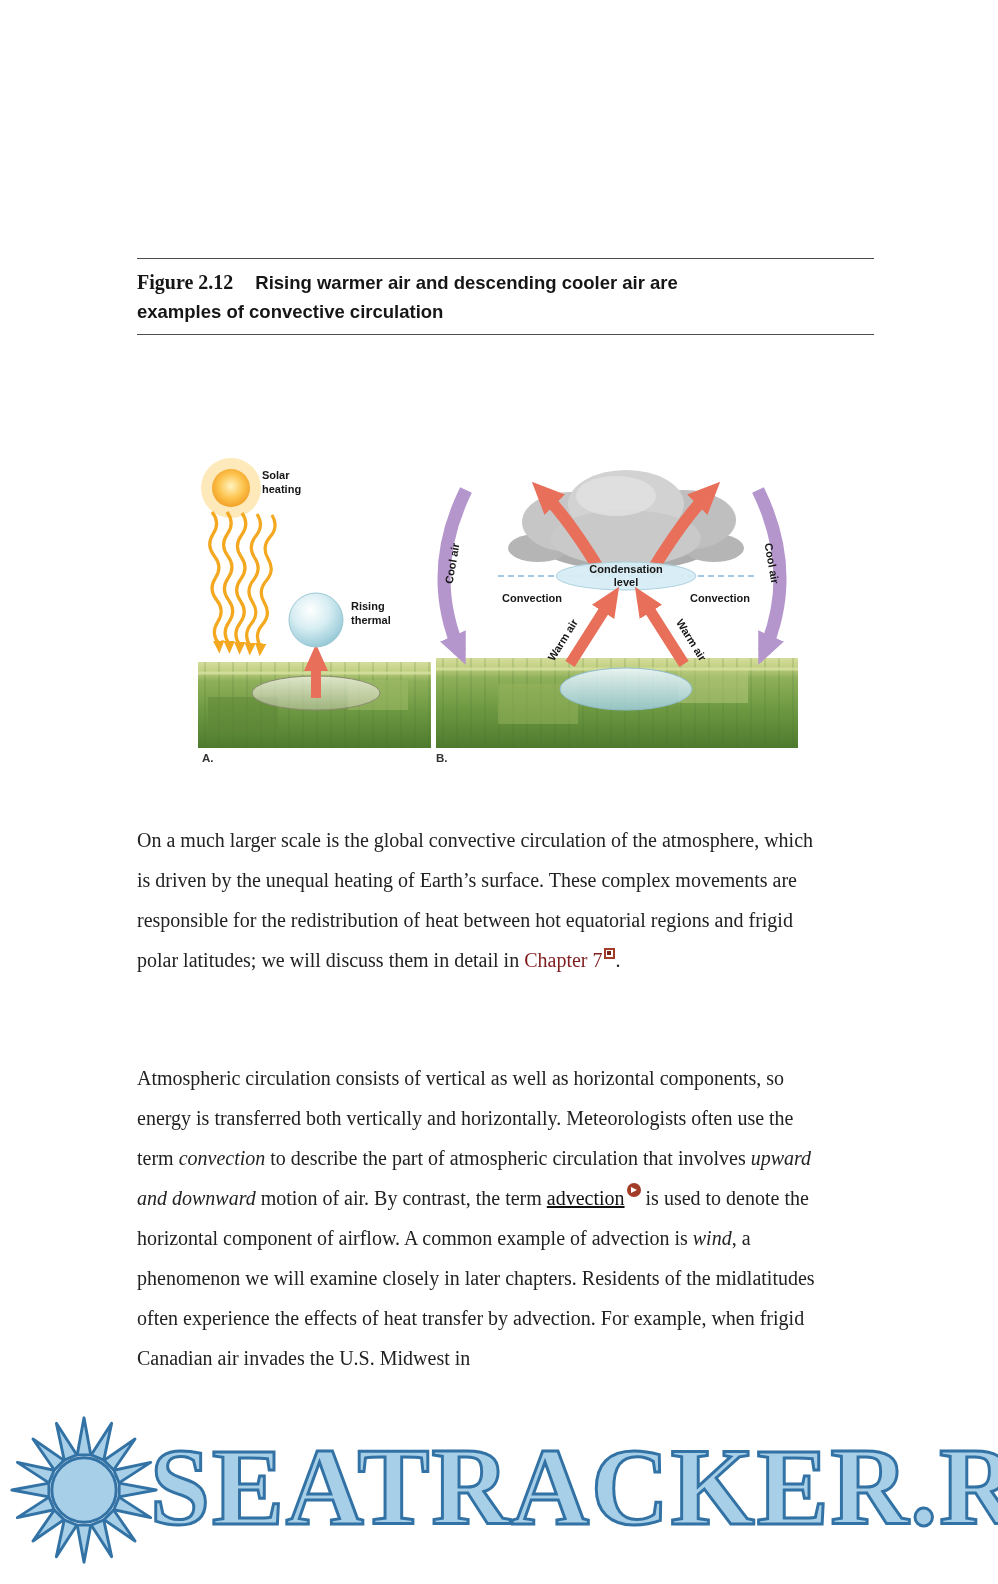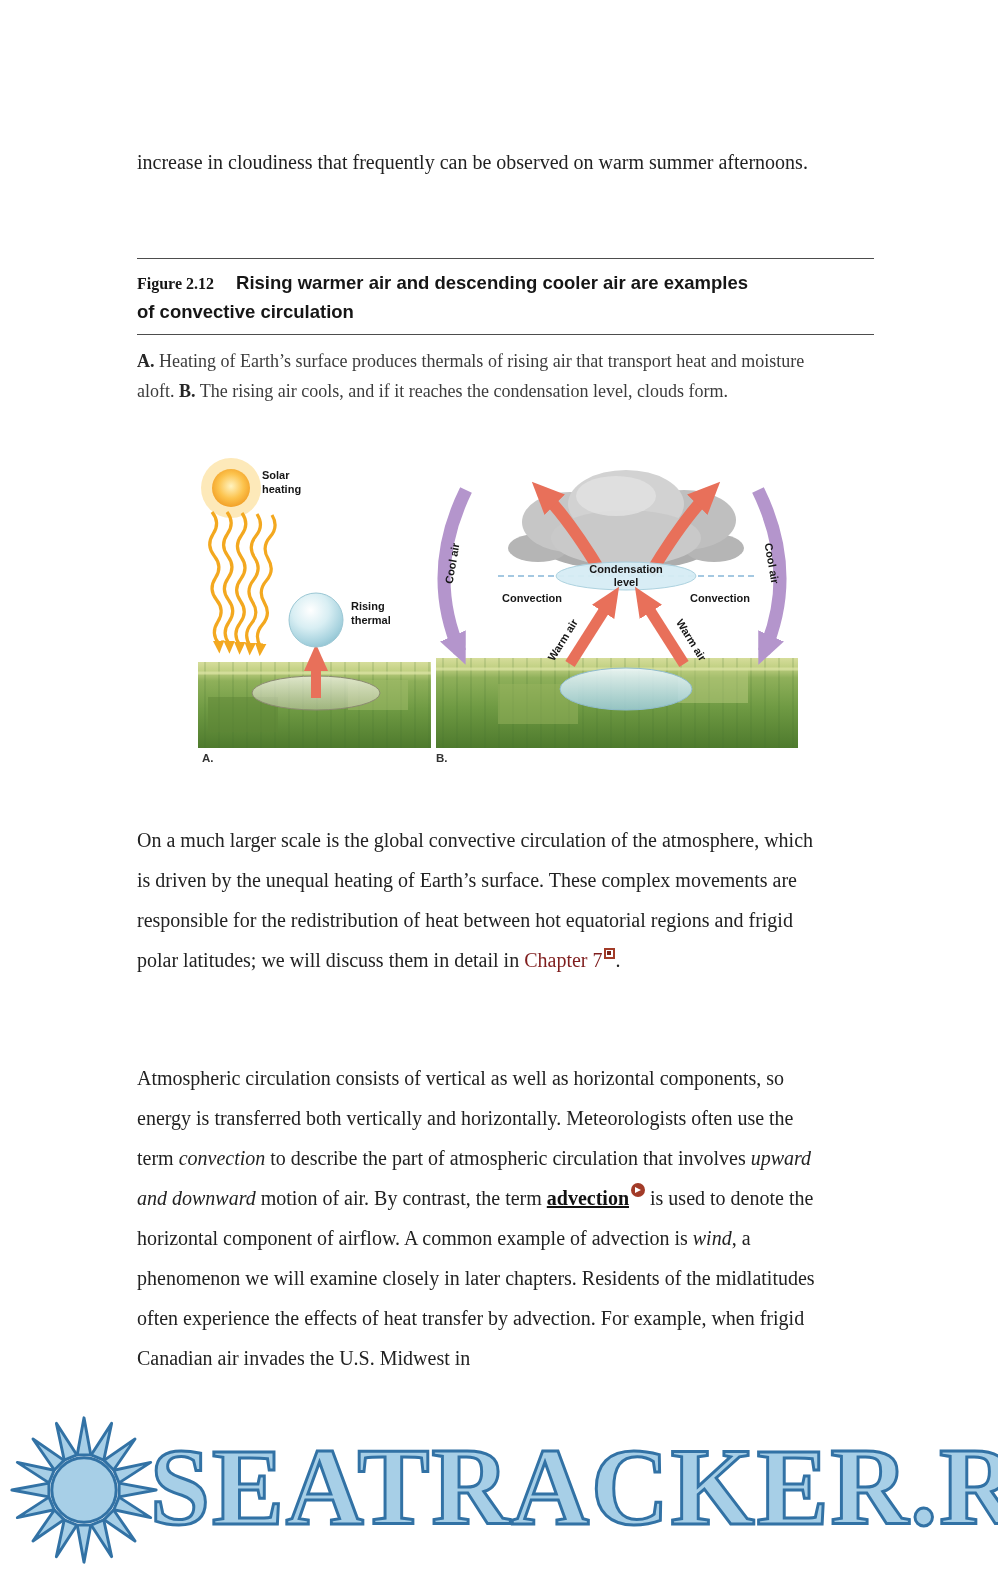--- a/index.html
+++ b/index.html
@@ -17,41 +17,41 @@
   .para1 { top:820px; }
   .para2 { top:1058px; }
 
   .fig-head {
     position:absolute; left:137px; top:258px; width:737px;
     border-top:1.5px solid #4d4d4d; border-bottom:1.5px solid #4d4d4d;
     padding:9px 0 8px 0;
   }
   .fig-head-inner { width:625px; }
   .fig-label {
-    font-family:"Liberation Serif", serif; font-size:16px; font-weight:600;
+    font-family:"Liberation Serif", serif; font-size:20px; font-weight:600;
     color:#161616; margin-right:22px;
   }
   .fig-title {
     font-family:"Liberation Sans", sans-serif; font-size:18.5px; font-weight:700;
     color:#161616; line-height:29px;
   }
 
   .fig-caption {
     position:absolute; left:137px; top:347px; width:672px;
     font-size:18px; line-height:29.5px; color:#3c3c3c;
   }
   .cap-bold { font-weight:700; color:#262626; }
 
   .diagram { position:absolute; left:198px; top:452px; }
   .dlabel { font-family:"Liberation Sans", sans-serif; font-size:11px; font-weight:700; fill:#161616; }
   .plabel { font-family:"Liberation Sans", sans-serif; font-size:11.5px; font-weight:700; fill:#333333; }
 
   .term { font-style:italic; }
   .chapter-link { color:#7f1d1d; text-decoration:none; }
-  .advection-link { color:#111111; font-weight:700; text-decoration:underline; }
+  .advection-link { color:#111111; font-weight:400; text-decoration:underline; }
 
   .link-box-icon {
     display:inline-block; width:11px; height:11px;
     border:2px solid #a23b28; position:relative; vertical-align:super; margin-left:2px;
   }
   .link-box-icon::after {
     content:""; position:absolute; left:1px; top:1px; width:4px; height:4px; background:#7c241a;
   }
   .audio-icon {
     display:inline-block; width:14px; height:14px; border-radius:50%;
@@ -70,27 +70,25 @@
     font-family:"Liberation Serif", serif; font-weight:700; font-size:110px; line-height:110px;
     letter-spacing:2px; color:#a7cfe7; -webkit-text-stroke:3px #3272a5;
     transform:scaleX(0.98); transform-origin:left center;
   }
 </style>
 </head>
 <body>
 
 <div class="page">
 
-  <p class="body-text intro">increase in cloudiness that frequently can be observed on warm summer afternoons.</p>
 
   <div class="fig-head">
     <div class="fig-head-inner"><span class="fig-label">Figure 2.12</span><span class="fig-title">Rising warmer air and descending cooler air are examples of convective circulation</span></div>
   </div>
 
-  <p class="fig-caption"><span class="cap-bold">A.</span><span> Heating of Earth’s surface produces thermals of rising air that transport heat and moisture aloft. </span><span class="cap-bold">B.</span><span> The rising air cools, and if it reaches the condensation level, clouds form.</span></p>
 
   <svg class="diagram" width="600" height="315" viewBox="0 0 600 315">
     <defs>
       <radialGradient id="gSun" cx="50%" cy="45%" r="60%">
         <stop offset="0%" stop-color="#fff3c0"></stop>
         <stop offset="55%" stop-color="#fcc34d"></stop>
         <stop offset="100%" stop-color="#f0991f"></stop>
       </radialGradient>
       <radialGradient id="gBall" cx="40%" cy="32%" r="75%">
         <stop offset="0%" stop-color="#ffffff"></stop>

